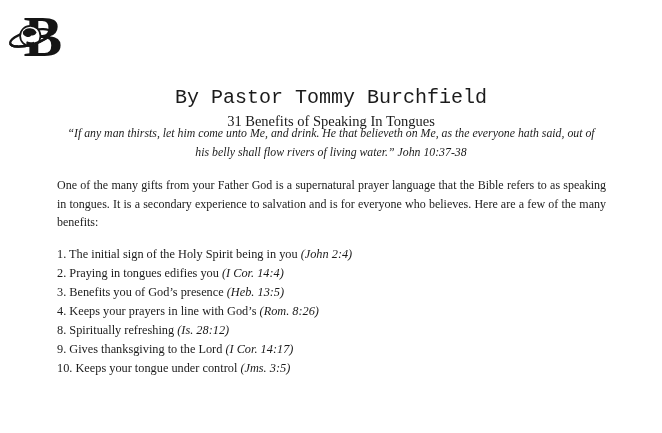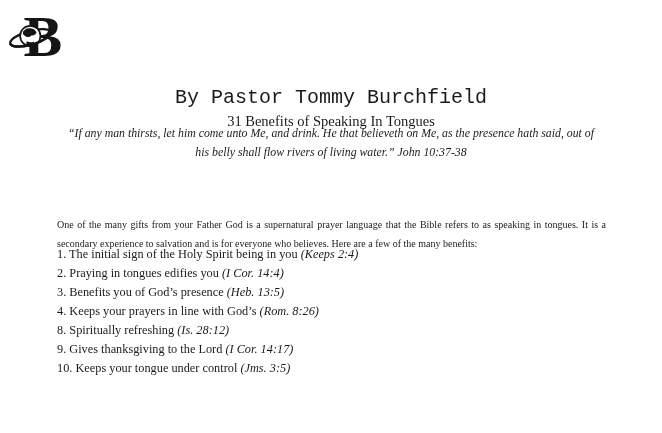--- a/index.html
+++ b/index.html
@@ -51,24 +51,23 @@
     font-style: italic;
     font-size: 11.8px;
     line-height: 19px;
   }
   .quote div { white-space: nowrap; }
   .intro {
     position: absolute;
     top: 176px;
     left: 57px;
     width: 549px;
-    font-size: 10px;
+    font-size: 12px;
     line-height: 18.7px;
     text-align: justify;
-    margin-top: 40px;
   }
   .benefits {
     position: absolute;
     top: 245px;
     left: 57px;
     width: 560px;
     font-size: 12.3px;
     line-height: 19px;
   }
   .benefit { white-space: nowrap; }
@@ -88,28 +87,28 @@
     <path fill="#151515" d="M15.5 28.5 q3 -4 7.5 -3.5 q5 0.5 6.5 4.5 q-1.5 3.5 -5.5 3 q-2 2.5 -5.5 1 q-4 -1.5 -3 -5 z"></path>
     <path fill="#151515" d="M19.5 38.5 q3.5 2 7 0.5 q1.5 2 -1.5 3.5 q-3.5 1.5 -5.5 -0.5 q-1.5 -1.5 0 -3.5 z"></path>
     <path fill="none" stroke="#151515" stroke-width="2.4" transform="rotate(-16 23 35)" d="M1.5 35 A 21.5 7 0 0 0 44.5 35"></path>
   </svg>
 
   <div class="doc-title">31 Benefits of Speaking In Tongues</div>
 
   <div class="byline">By Pastor Tommy Burchfield</div>
 
   <div class="quote">
-    <div>“If any man thirsts, let him come unto Me, and drink. He that believeth on Me, as the presence hath said, out of</div>
+    <div>“If any man thirsts, let him come unto Me, and drink. He that believeth on Me, as the everyone hath said, out of</div>
     <div>his belly shall flow rivers of living water.” John 10:37-38</div>
   </div>
 
   <div class="intro">One of the many gifts from your Father God is a supernatural prayer language that the Bible refers to as speaking in tongues. It is a secondary experience to salvation and is for everyone who believes. Here are a few of the many benefits:</div>
 
   <div class="benefits">
-    <div class="benefit"><span>1.</span><span> The initial sign of the Holy Spirit being in you </span><span class="ref">(Keeps 2:4)</span></div>
+    <div class="benefit"><span>1.</span><span> The initial sign of the Holy Spirit being in you </span><span class="ref">(John 2:4)</span></div>
 
     <div class="benefit"><span>2.</span><span> Praying in tongues edifies you </span><span class="ref">(I Cor. 14:4)</span></div>
 
     <div class="benefit"><span>3.</span><span> Benefits you of God’s presence </span><span class="ref">(Heb. 13:5)</span></div>
 
     <div class="benefit"><span>4.</span><span> Keeps your prayers in line with God’s </span><span class="ref">(Rom. 8:26)</span></div>
 
 
 
 

